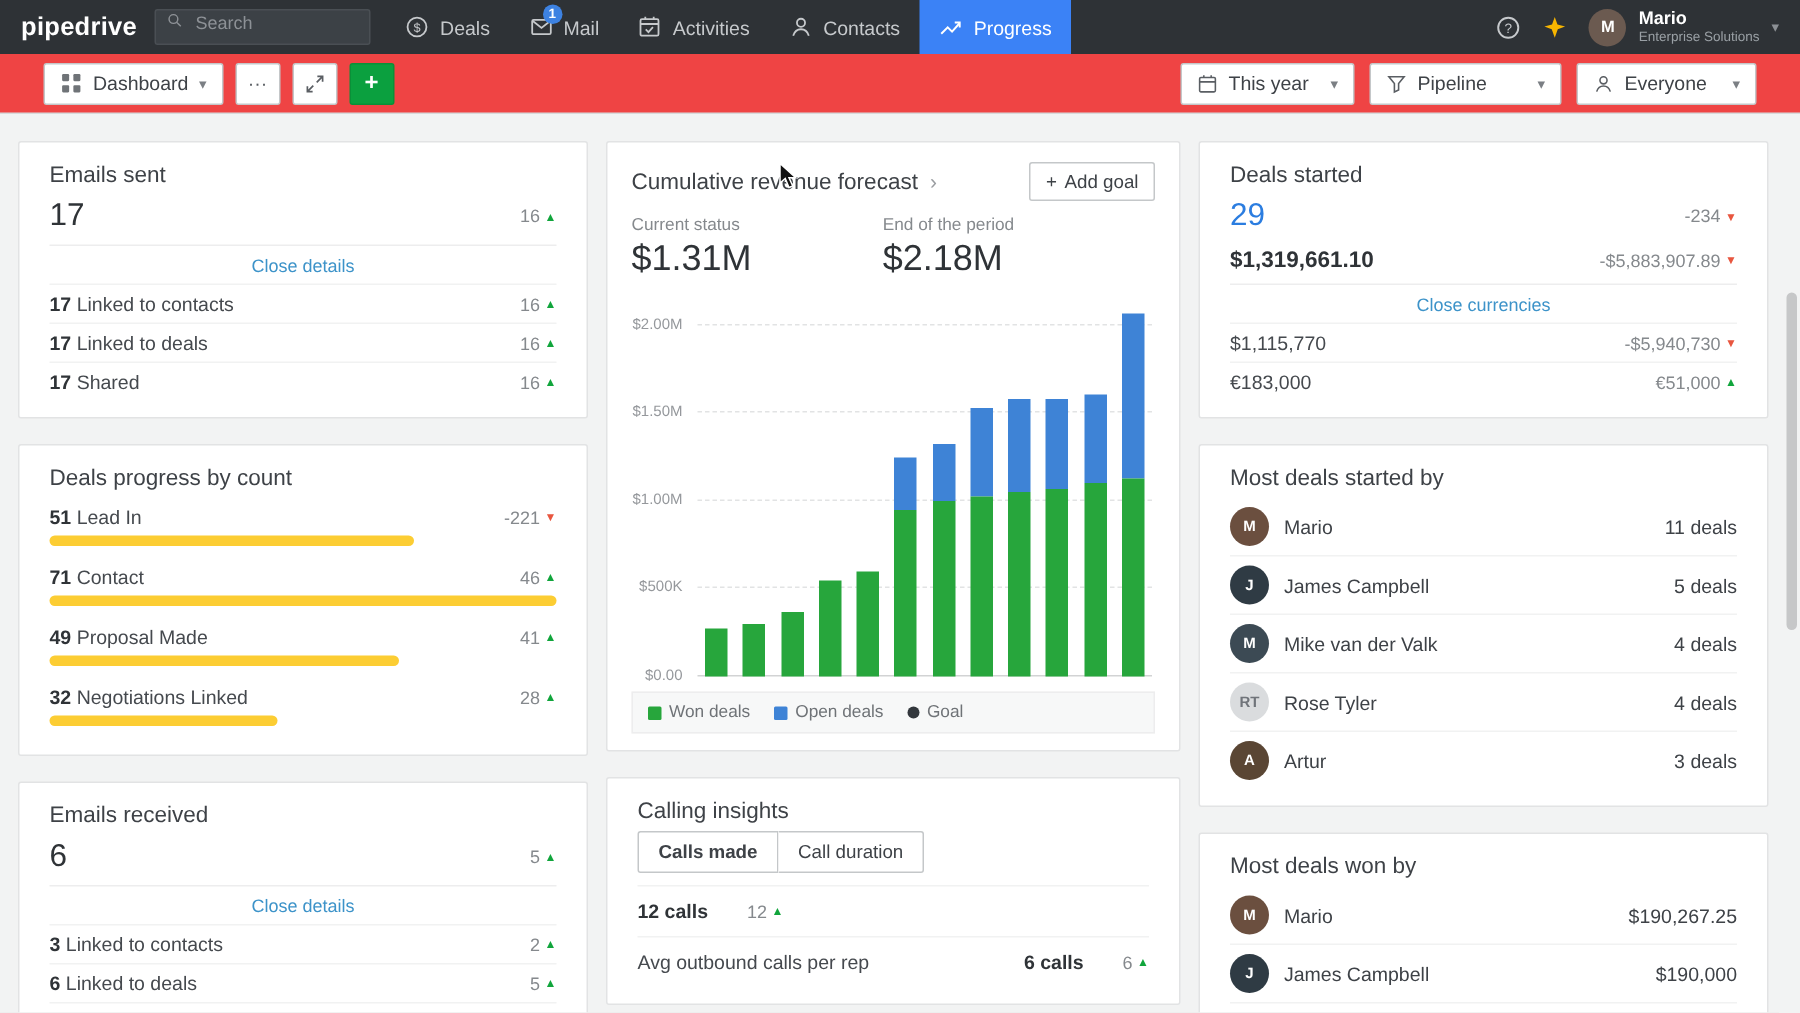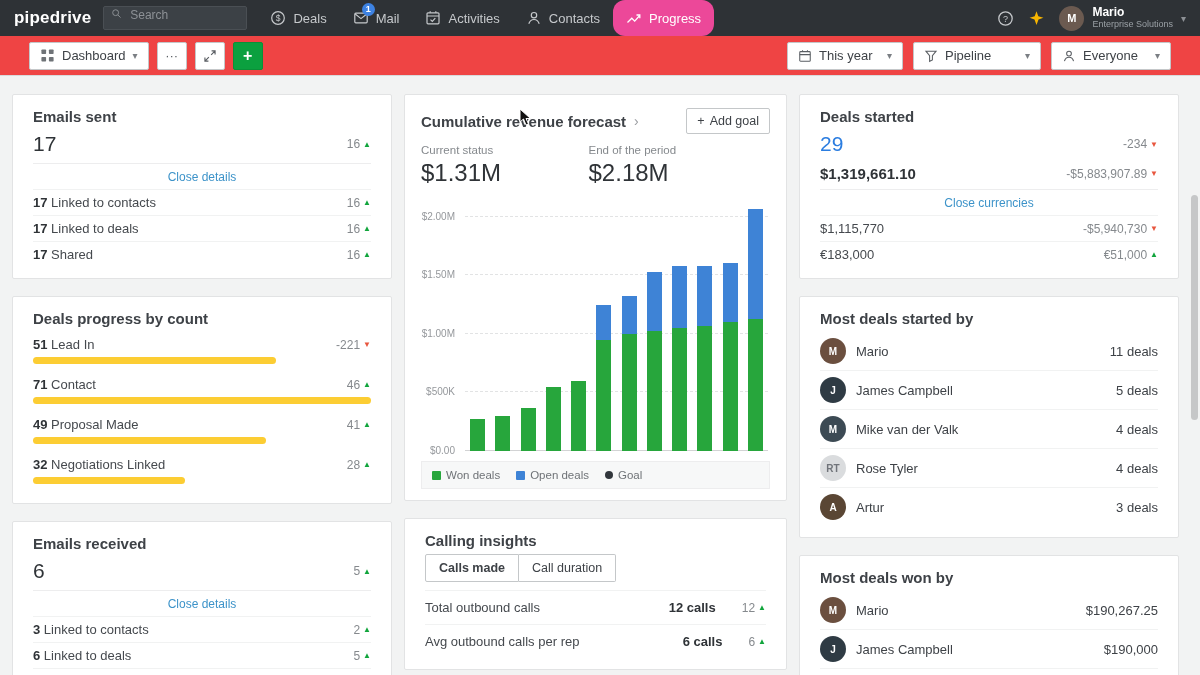--- a/index.html
+++ b/index.html
@@ -10,21 +10,21 @@
   .navbar{position:absolute;top:0;left:0;right:0;height:36px;background:#2e3236;display:flex;
           align-items:center;color:#c6c9cc;z-index:10;}
   .logo{font-size:17px;font-weight:bold;color:#fff;padding:0 12px 0 14px;letter-spacing:.2px;cursor:pointer;}
   .search{display:flex;align-items:flex-start;gap:6px;width:128px;height:22px;background:#3c4146;
           border:1px solid #4a4f54;border-radius:2px;padding:0 7px;}
   .search input{background:transparent;border:none;outline:none;color:#cfd2d5;font-size:12px;width:100%;
           font-family:"Liberation Sans",sans-serif;}
   .search input::placeholder{color:#8d9196;}
   .nav-items{display:flex;height:100%;margin-left:10px;}
   .nav-item{display:flex;align-items:center;gap:7px;padding:0 13px;font-size:13px;color:#c6c9cc;cursor:pointer;height:100%;}
-  .nav-item.active{background:#ec4899;color:#fff;border-radius:12px;}
+  .nav-item.active{background:#3b82f6;color:#fff;}
   .icon-wrap{position:relative;display:inline-flex;}
   .badge{position:absolute;top:-7px;left:9px;background:#3d82e2;color:#fff;font-size:9px;line-height:1;
          padding:2px 4px;border-radius:7px;font-weight:bold;}
   .nav-right{margin-left:auto;display:flex;align-items:center;gap:14px;padding-right:14px;}
   .user{display:flex;align-items:center;gap:8px;cursor:pointer;}
   .user-name{font-size:12px;font-weight:bold;color:#fff;line-height:1.15;}
   .user-org{font-size:9px;color:#9aa0a5;line-height:1.1;}
   .avatar-sm{width:25px;height:25px;border-radius:50%;background:#6b5a50;color:#fff;display:flex;
              align-items:center;justify-content:center;font-size:11px;font-weight:bold;flex:none;}
   .caret{color:#8c9095;font-size:10px;}
@@ -44,21 +44,21 @@
   .filter-btn .f-label{flex:1;text-align:left;}
   .w116{width:116px;} .w128{width:128px;} .w120{width:120px;}
 
   
   .content{position:absolute;top:77px;left:0;right:0;bottom:0;overflow:hidden;}
   .col{position:absolute;top:17px;display:flex;flex-direction:column;gap:17px;}
   .col-left{left:12px;width:380px;}
   .col-mid{left:404px;width:383px;}
   .col-right{left:799px;width:380px;}
   .card{background:#fff;border:1px solid #e2e3e4;border-radius:2px;padding:13px 20px 11px;box-sizing:border-box;}
-  .card-title{font-size:15px;font-weight:bold;color:#3e4247;margin:0 0 5px;}
+  .card-title{font-size:15px;font-weight:normal;color:#3e4247;margin:0 0 5px;}
 
   .stat-row{display:flex;justify-content:space-between;align-items:center;padding:2px 0 7px;}
   .stat-row.rule{border-bottom:1px solid #ededee;}
   .stat-value{font-size:21px;color:#2f3337;}
   .stat-value.blue{color:#2b7de0;}
   .money-big{font-size:15px;font-weight:bold;color:#2f3337;}
   .delta{font-size:12px;color:#85898d;display:inline-flex;align-items:center;white-space:nowrap;}
   .arrow{font-size:8px;margin-left:3px;}
   .arrow.up{color:#11a53c;} .arrow.down{color:#e8563f;}
   .close-link{display:block;text-align:center;color:#3d93c9;font-size:12px;padding:6px 0 5px;cursor:pointer;text-decoration:none;}
@@ -491,21 +491,20 @@
         </div>
       </section>
 
       <section class="card">
         <h2 class="card-title">Calling insights</h2>
         <div class="tabs">
           <button class="tab active">Calls made</button>
           <button class="tab">Call duration</button>
         </div>
         <div class="call-row">
-          <span class="call-label">Total outbound calls</span>
           <span class="call-value">12 calls</span>
           <span class="delta">
               <span>12</span>
               <span class="arrow up">▲</span>
             </span>
         </div>
         <div class="call-row">
           <span class="call-label">Avg outbound calls per rep</span>
           <span class="call-value">6 calls</span>
           <span class="delta">

